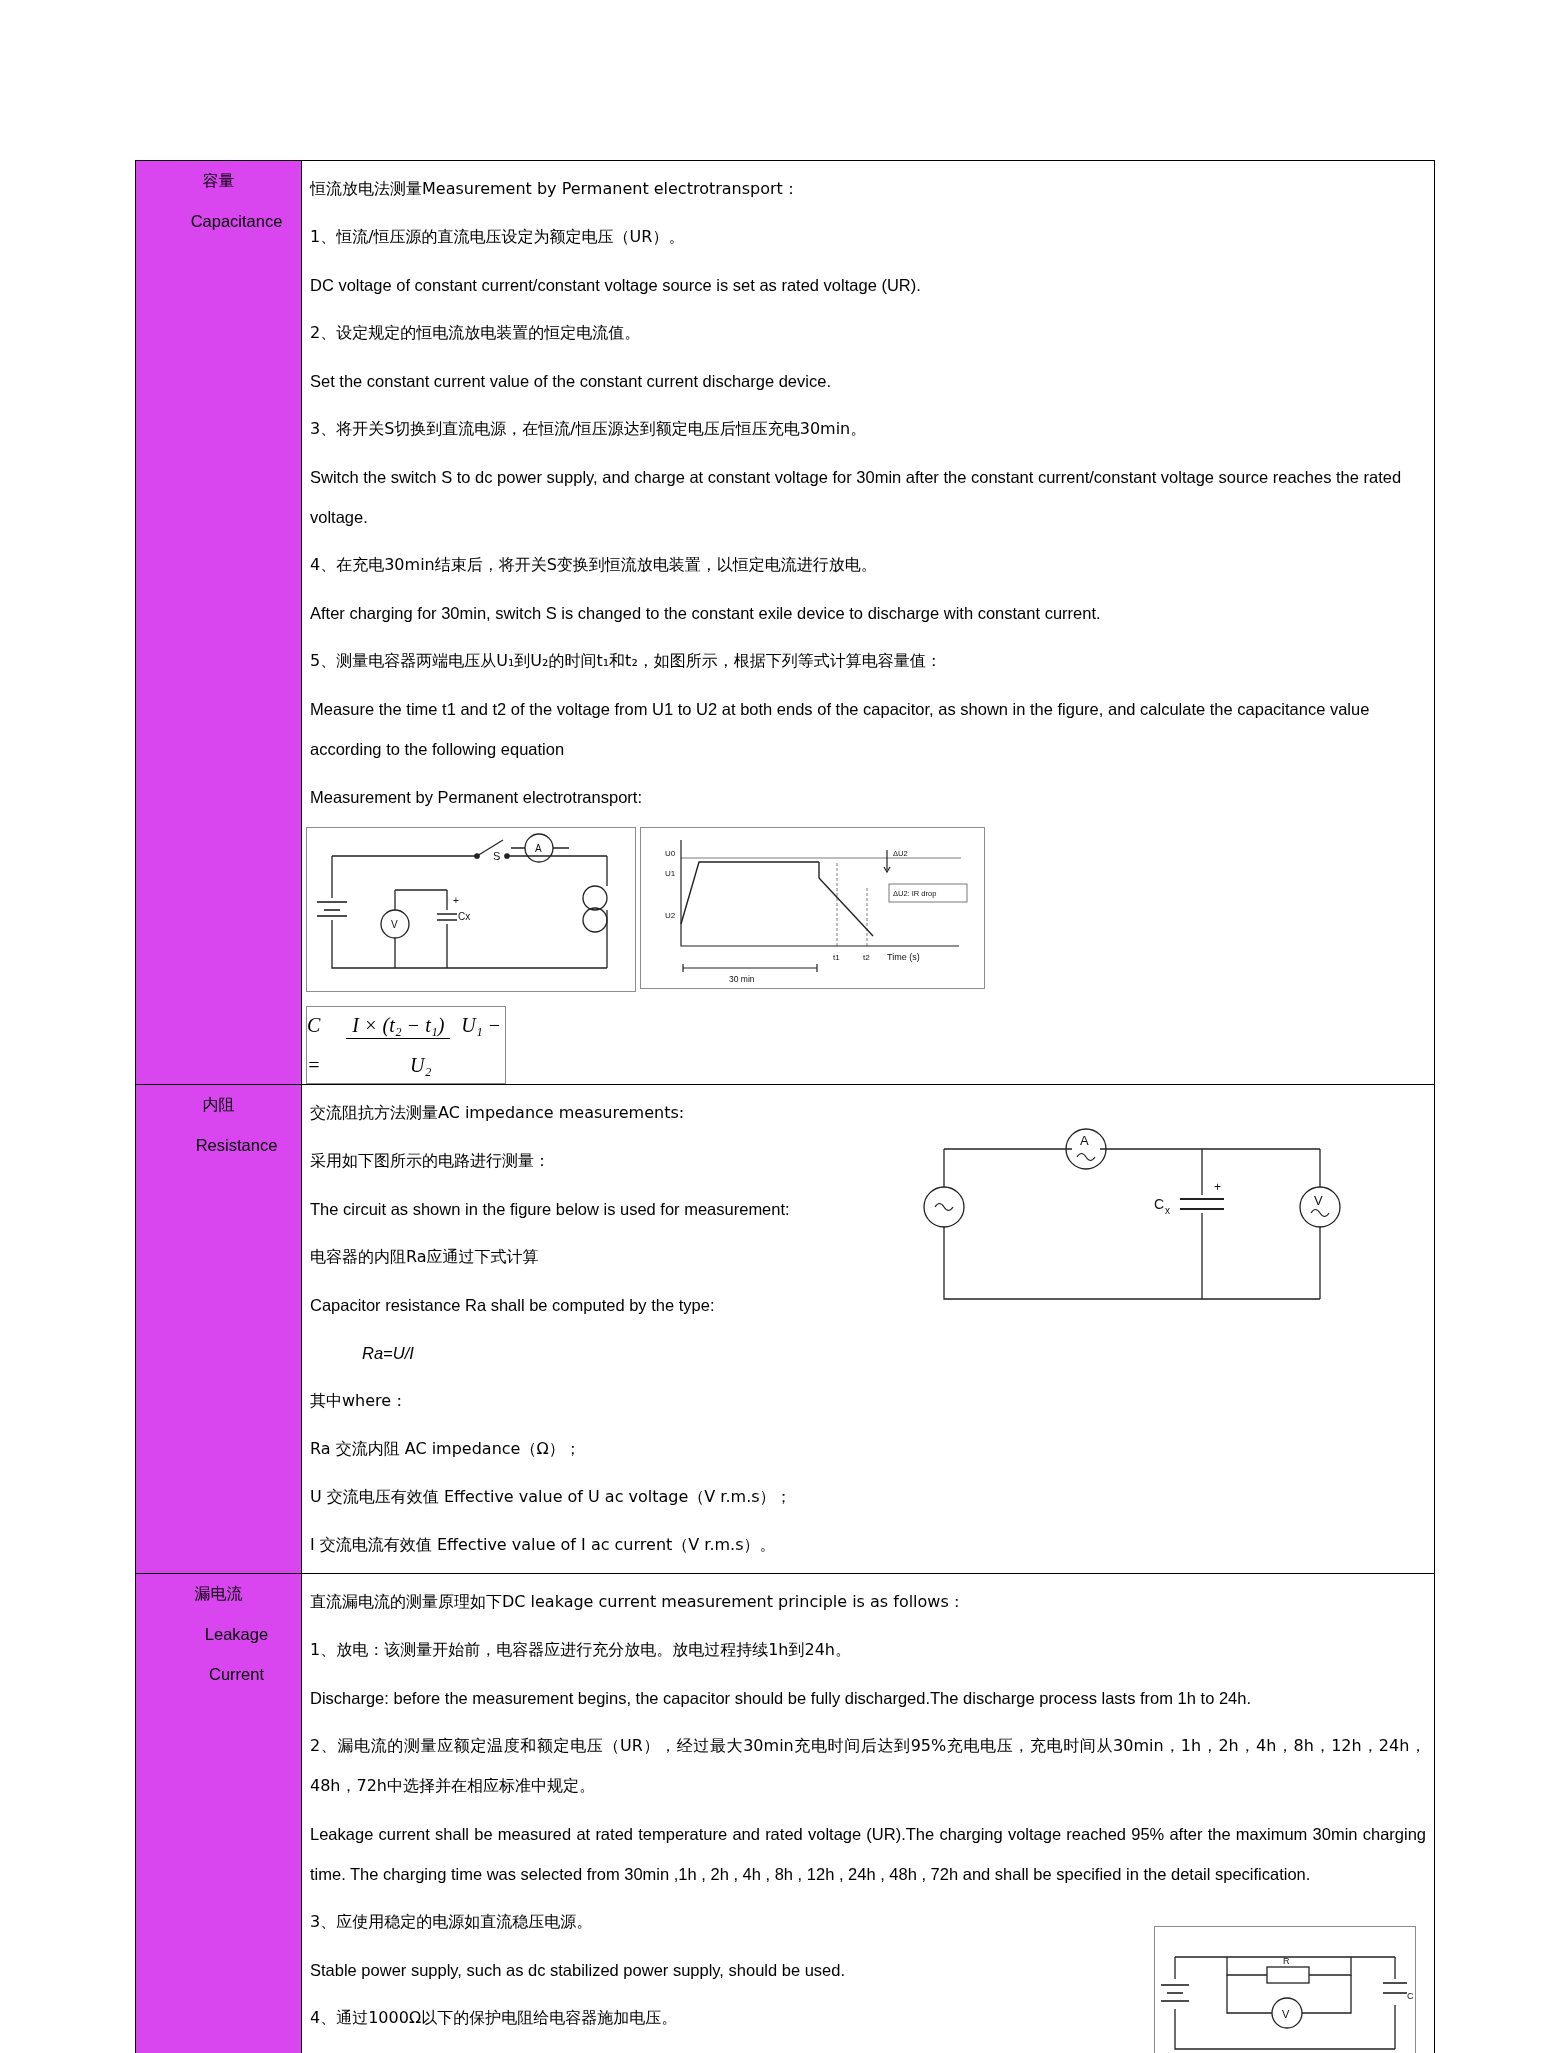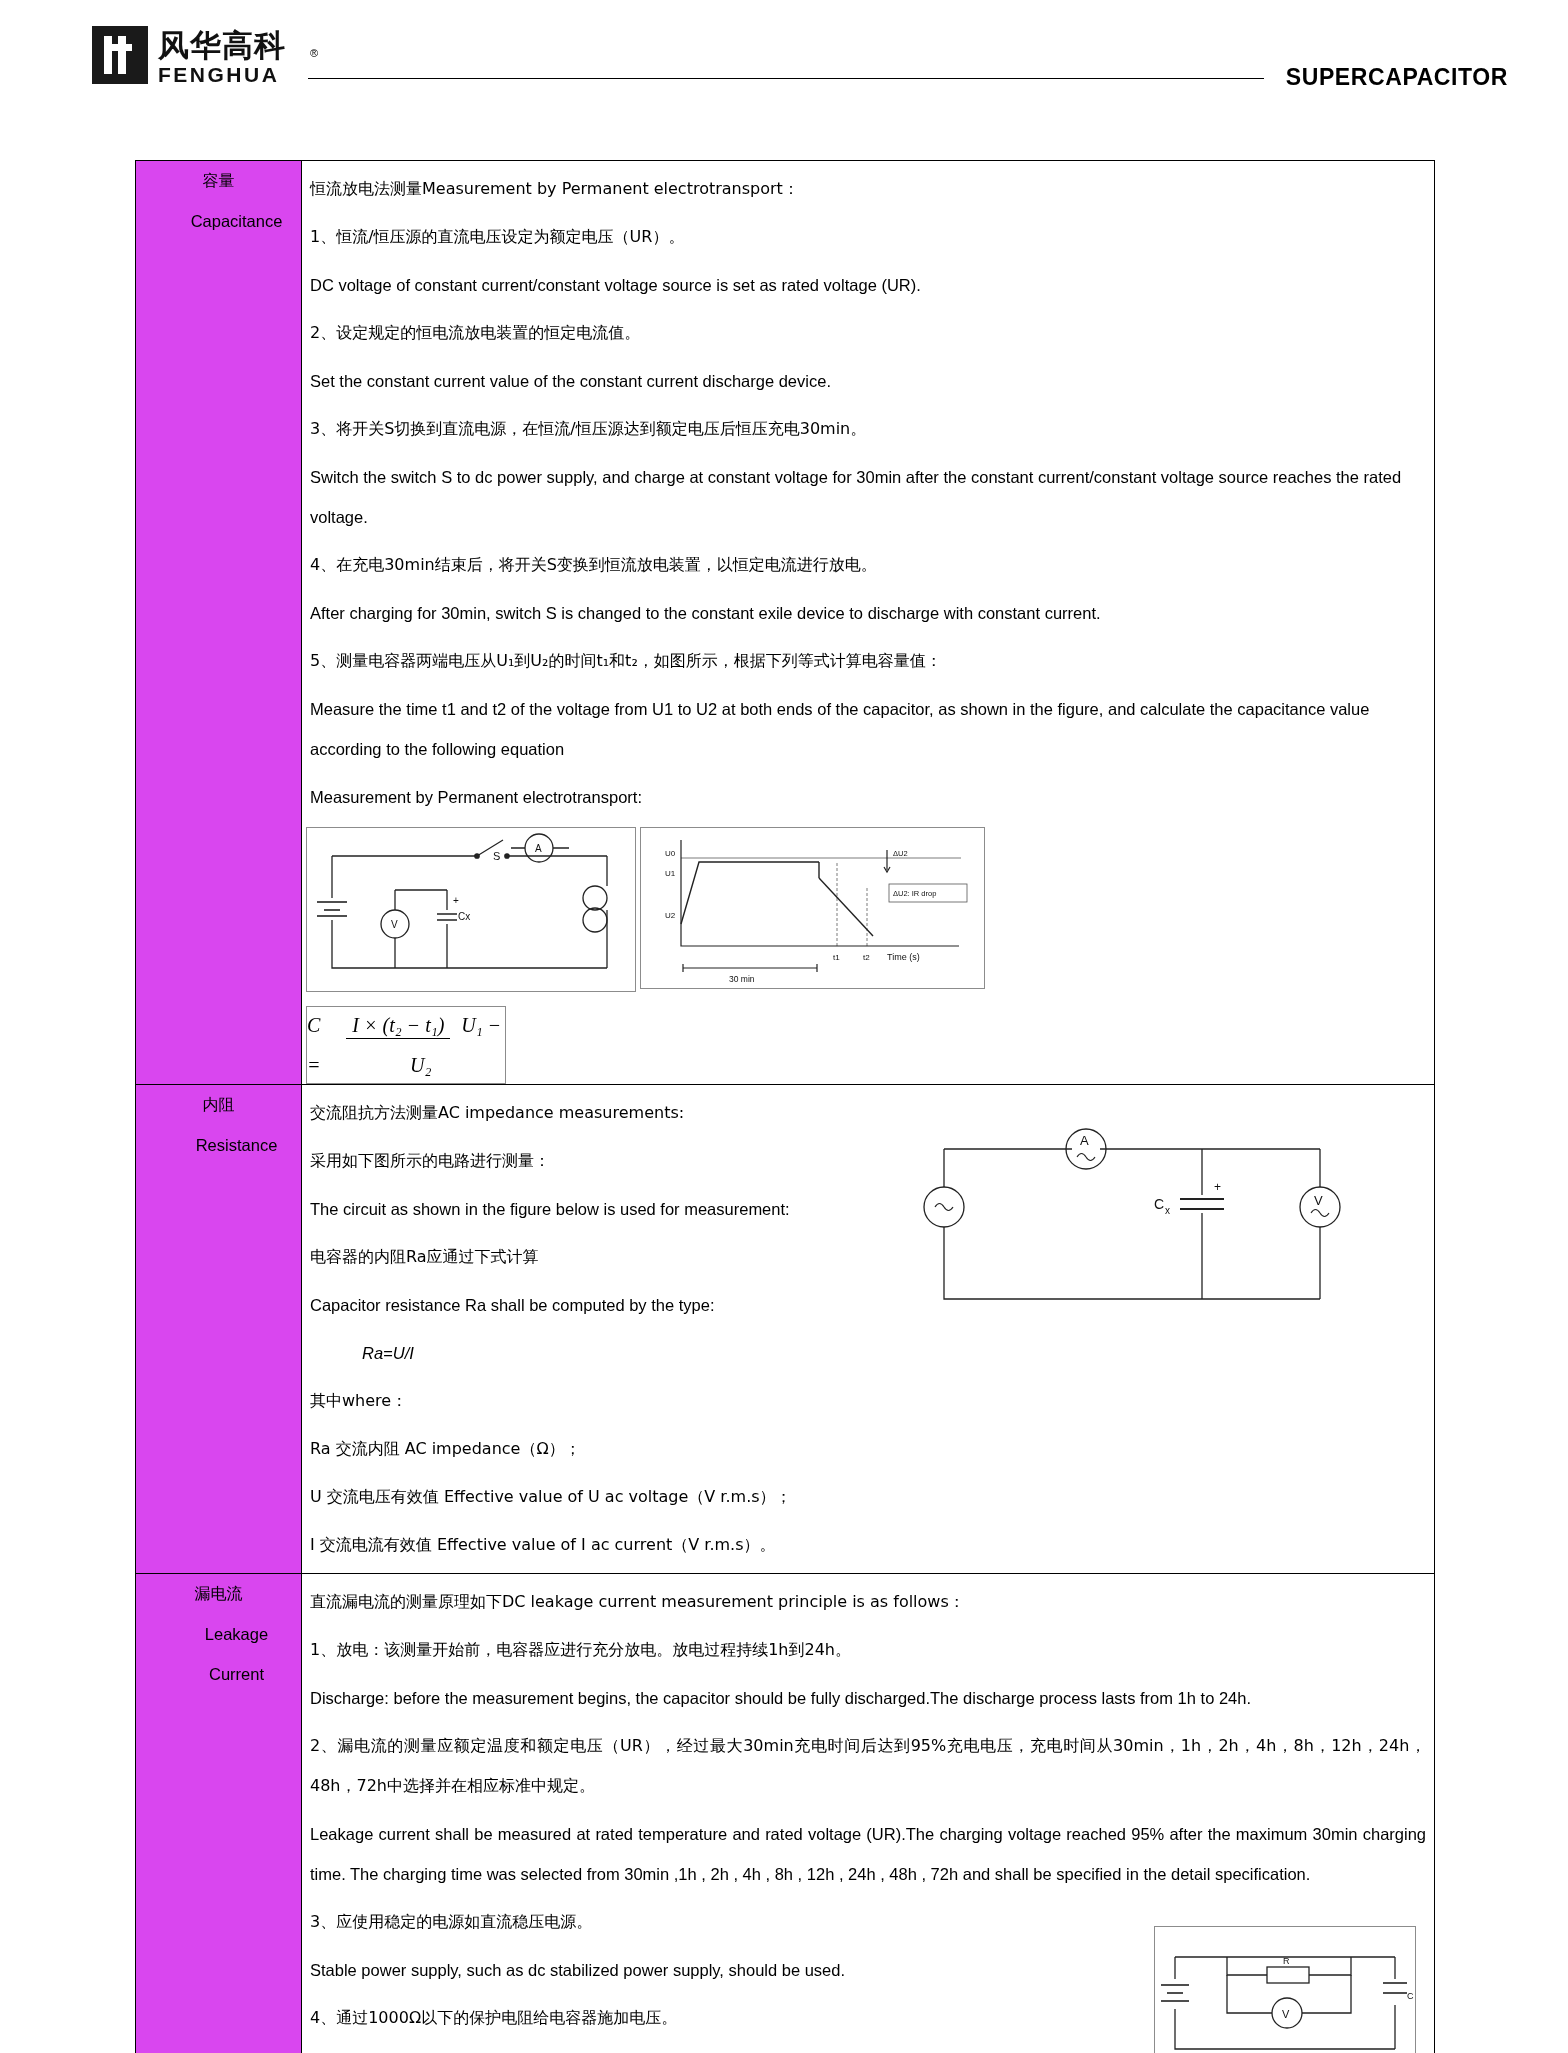--- a/index.html
+++ b/index.html
@@ -238,36 +238,20 @@
     box-sizing: border-box;
   }
   .leak-cell { position: relative; }
   .justify { text-align: justify; }
 </style>
 </head>
 <body>
 
 <div class="page">
 
-  <div class="header">
-    <div class="logo-block">
-      <div class="logo-mark">
-        <div class="bar1"></div>
-          <div class="bar2"></div>
-          <div class="bar3"></div>
-      </div>
-      <div class="logo-text">
-        <div class="logo-cn">风华高科</div>
-        <div class="logo-en">FENGHUA</div>
-        <div class="reg-mark">®</div>
-      </div>
-    </div>
-    <div class="header-rule"></div>
-    <div class="header-title">SUPERCAPACITOR</div>
-  </div>
 
   <div class="table-wrap">
   <table class="spec">
 
     <tbody>
           <tr>
       <td class="label-cell">
         <div class="cn">容量</div>
         <div class="en">Capacitance</div>
       </td>

